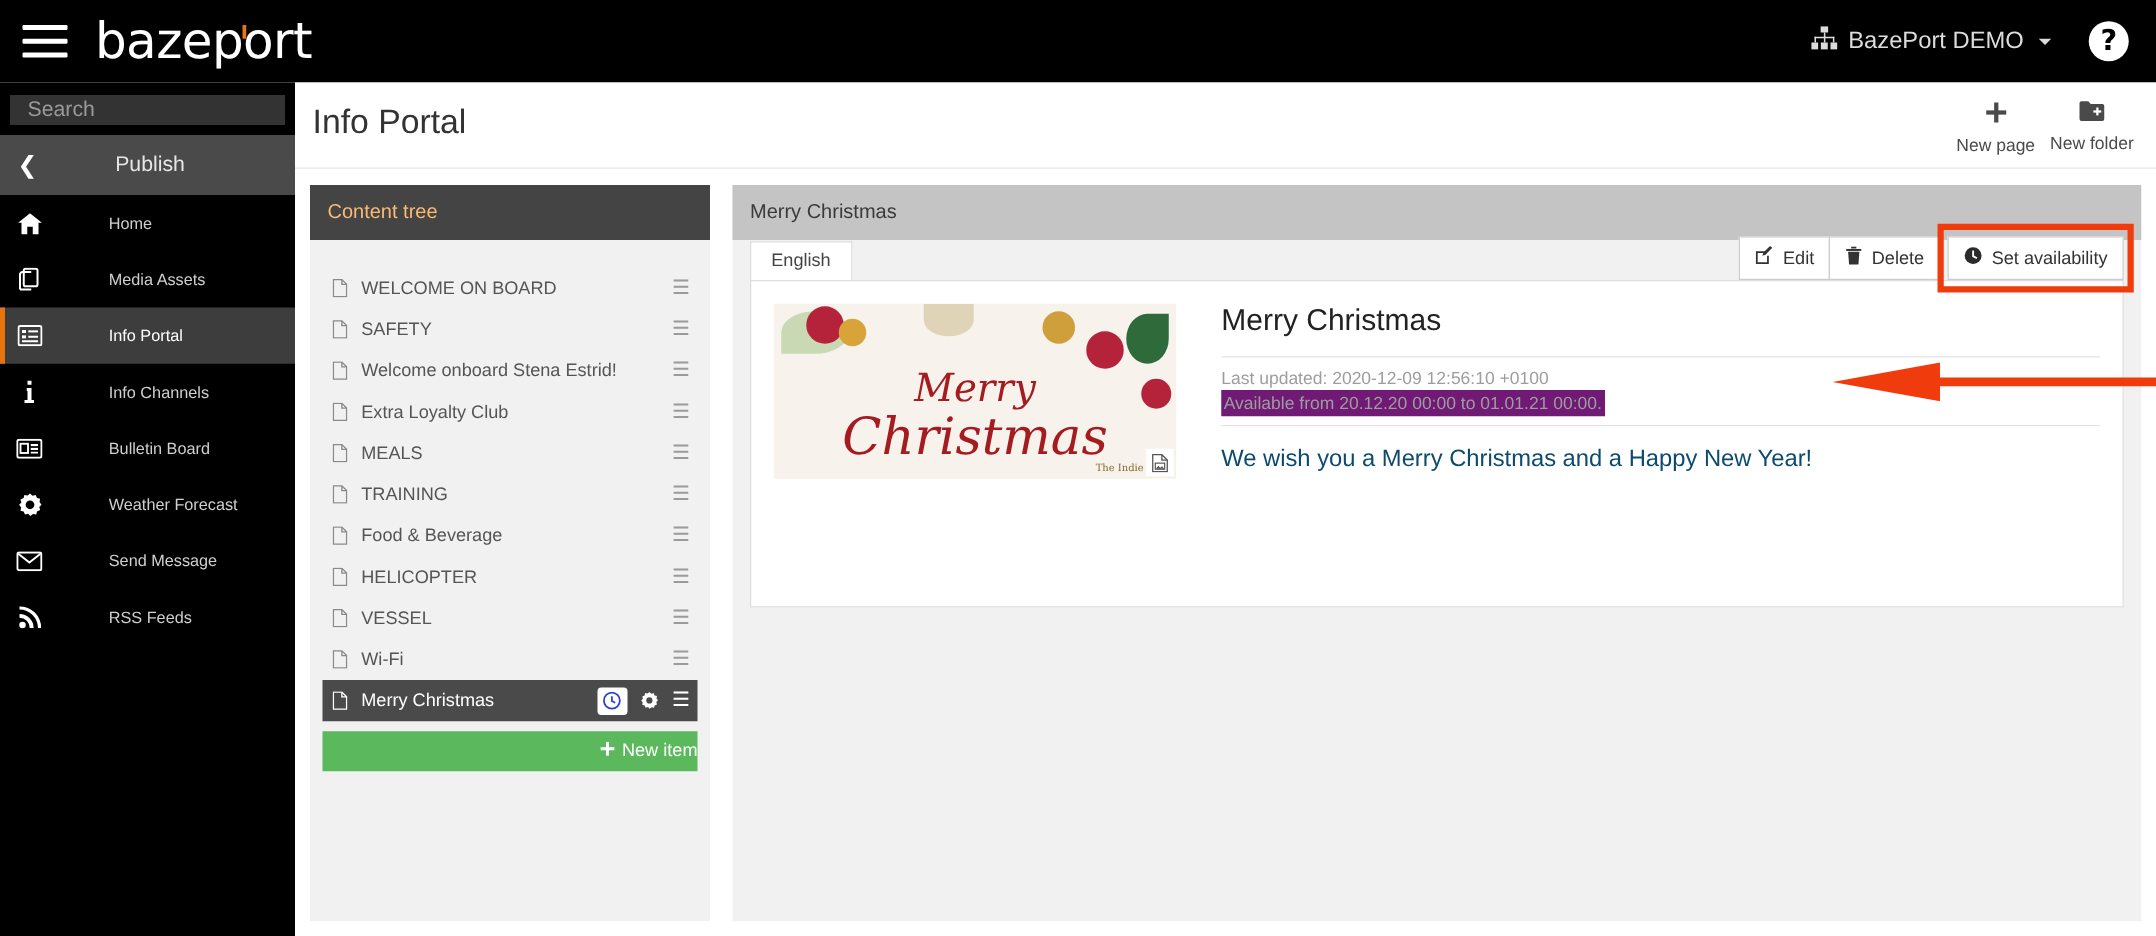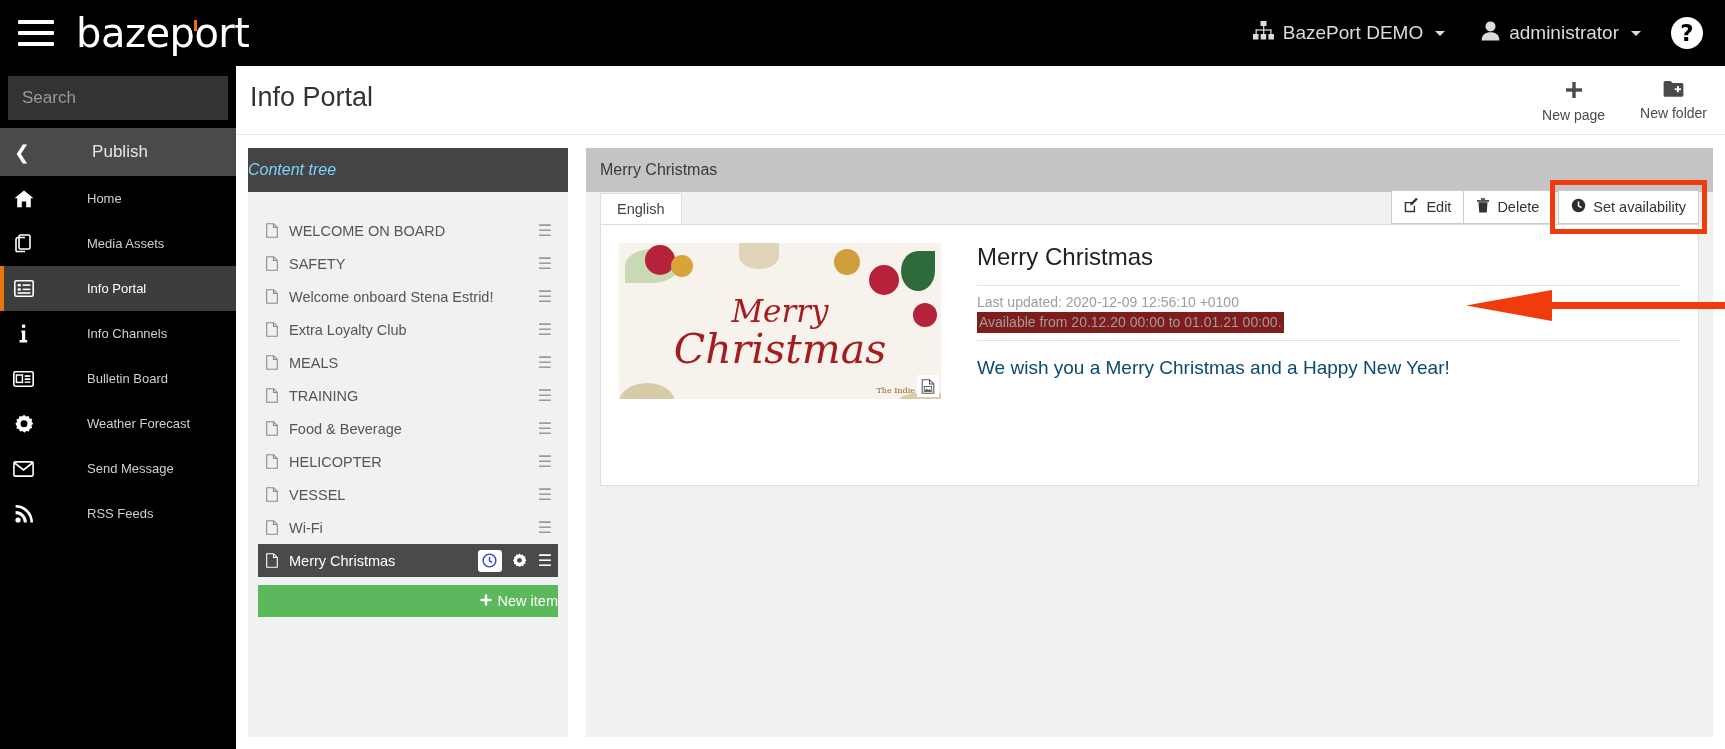--- a/index.html
+++ b/index.html
@@ -60,21 +60,21 @@
   }
 
   
   #sidebar {
     position: absolute; top: 66px; left: 0;
     width: 236px; height: 683px;
     background: #000000;
   }
   #search-wrap { padding: 10px 8px 8px 8px; }
   #search-input {
-    width: 100%; height: 44px;
+    width: 100%; height: 24px;
     background: #333333; border: none; outline: none;
     color: #cccccc; font-size: 17px;
     padding: 0 14px;
     font-family: "Liberation Sans", sans-serif;
   }
   #search-input::placeholder { color: #9a9a9a; }
   #publish-row {
     height: 48px; background: #4a4a4a;
     display: flex; align-items: center;
     color: #e6e6e6; font-size: 17px; cursor: pointer;
@@ -108,39 +108,39 @@
   #page-head {
     height: 69px; position: relative;
     border-bottom: 1px solid #e6e6e6;
   }
   #page-title {
     position: absolute; left: 14px; top: 16px;
     font-size: 27px; color: #333333;
   }
   #head-actions {
     position: absolute; right: 18px; top: 14px;
-    display: flex; gap: 35px;
+    display: flex; gap: 12px;
   }
   .head-act {
     display: flex; flex-direction: column; align-items: center;
     color: #4a4a4a; font-size: 14px; cursor: pointer; min-width: 62px;
   }
   .head-act .ha-ico { font-size: 20px; line-height: 21px; margin-bottom: 3px; }
 
   #body-area {
     position: absolute; top: 70px; left: 0; right: 0; bottom: 0;
     background: #ffffff; padding: 12px;
     display: flex; gap: 18px;
   }
 
   
   #tree-panel { width: 320px; background: #f1f1f1; align-self: stretch; }
   #tree-head {
-    height: 44px; background: #444444; color: #7dd3fc;
-    display: flex; align-items: center; font-size: 16px; font-style: italic;
+    height: 44px; background: #444444; color: #fdba74;
+    display: flex; align-items: center; padding-left: 14px; font-size: 16px;
   }
   #tree-list { padding: 4px 10px 0 10px; margin-top: 18px; }
   .tree-row {
     height: 33px; display: flex; align-items: center;
     color: #555555; font-size: 14.5px; cursor: pointer;
     padding: 0 6px 0 8px; position: relative;
   }
   .tree-row .doc-ico { margin-right: 11px; display: flex; align-items: center; }
   .tree-row .grip {
     margin-left: auto; color: #9b9b9b; font-size: 16px; letter-spacing: 0;
@@ -193,21 +193,21 @@
     position: absolute; left: -8px; top: -10px;
     width: calc(100% + 16px); height: calc(100% + 20px);
     border: 5px solid #f03c0c; pointer-events: none;
   }
   #card {
     margin: 0 14px 14px 14px; background: #ffffff;
     border: 1px solid #dddddd; min-height: 262px;
     display: flex; padding: 18px;
   }
   #thumb {
-    width: 322px; height: 156px; flex: 0 0 322px;
+    width: 322px; height: 140px; flex: 0 0 322px;
     position: relative; overflow: hidden;
     background: #f7f3ec;
   }
   #thumb .xmas-text {
     position: absolute; left: 0; right: 0; top: 52px;
     text-align: center; color: #a41b20;
     font-family: "DejaVu Serif", serif; font-style: italic;
     line-height: 1.05;
   }
   #thumb .xt1 { font-size: 31px; }
@@ -221,21 +221,21 @@
     position: absolute; right: 2px; bottom: 2px;
     width: 22px; height: 22px; background: #ffffff;
     display: flex; align-items: center; justify-content: center;
   }
   #article { flex: 1; padding-left: 36px; }
   #art-title { font-size: 24px; color: #222222; margin-bottom: 14px; }
   #meta {
     border-top: 1px solid #e3e3e3; border-bottom: 1px solid #e3e3e3;
     padding: 7px 0; color: #9d9d9d; font-size: 14px; line-height: 19px;
   }
-  #avail-line { background: #7f1d1d; display: inline-block; padding: 1px 2px; }
+  #avail-line { background: #701a75; display: inline-block; padding: 1px 2px; }
   #art-body { padding-top: 16px; font-size: 19px; color: #0c4a6e; }
 
   
   #arrow {
     position: absolute; pointer-events: none;
     left: 880px; top: 142px; width: 400px; height: 32px;
   }
 </style>
 </head>
 <body>
@@ -260,30 +260,20 @@
             <rect x="7.7" y="13" width="5.5" height="5.5" fill="#dcdcdc"></rect>
             <rect x="15.4" y="13" width="5.5" height="5.5" fill="#dcdcdc"></rect>
             <rect x="10.1" y="5" width="1.2" height="4" fill="#dcdcdc"></rect>
             <rect x="2.6" y="8.4" width="15.8" height="1.2" fill="#dcdcdc"></rect>
             <rect x="2.6" y="8.4" width="1.2" height="4.6" fill="#dcdcdc"></rect>
             <rect x="10.1" y="8.4" width="1.2" height="4.6" fill="#dcdcdc"></rect>
             <rect x="17.3" y="8.4" width="1.2" height="4.6" fill="#dcdcdc"></rect>
           </svg>
       </span>
       <span>BazePort DEMO</span>
-      <span class="caret"></span>
-    </div>
-    <div class="tr-item">
-      <span>
-        <svg width="19" height="20" viewBox="0 0 19 20">
-            <circle cx="9.5" cy="5.4" r="5" fill="#dcdcdc"></circle>
-            <path d="M0.6 19.5 C0.6 13.6 4.6 11.2 9.5 11.2 C14.4 11.2 18.4 13.6 18.4 19.5 Z" fill="#dcdcdc"></path>
-          </svg>
-      </span>
-      <span>administrator</span>
       <span class="caret"></span>
     </div>
     <div id="help-btn">
       <span>?</span>
     </div>
   </div>
 </div>
 
 <div id="sidebar">
   <div id="search-wrap">

